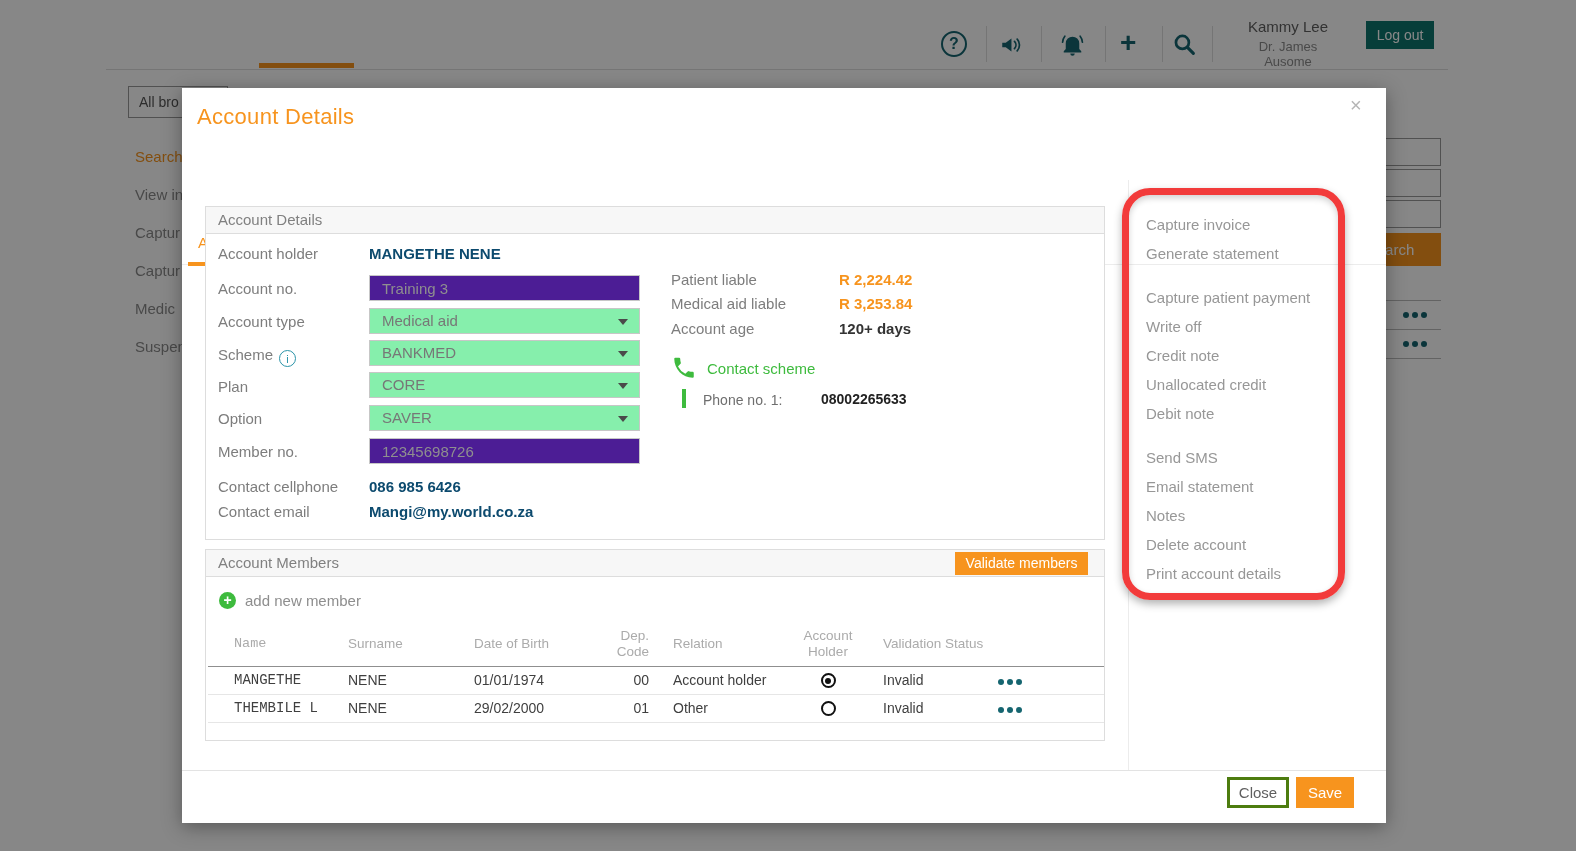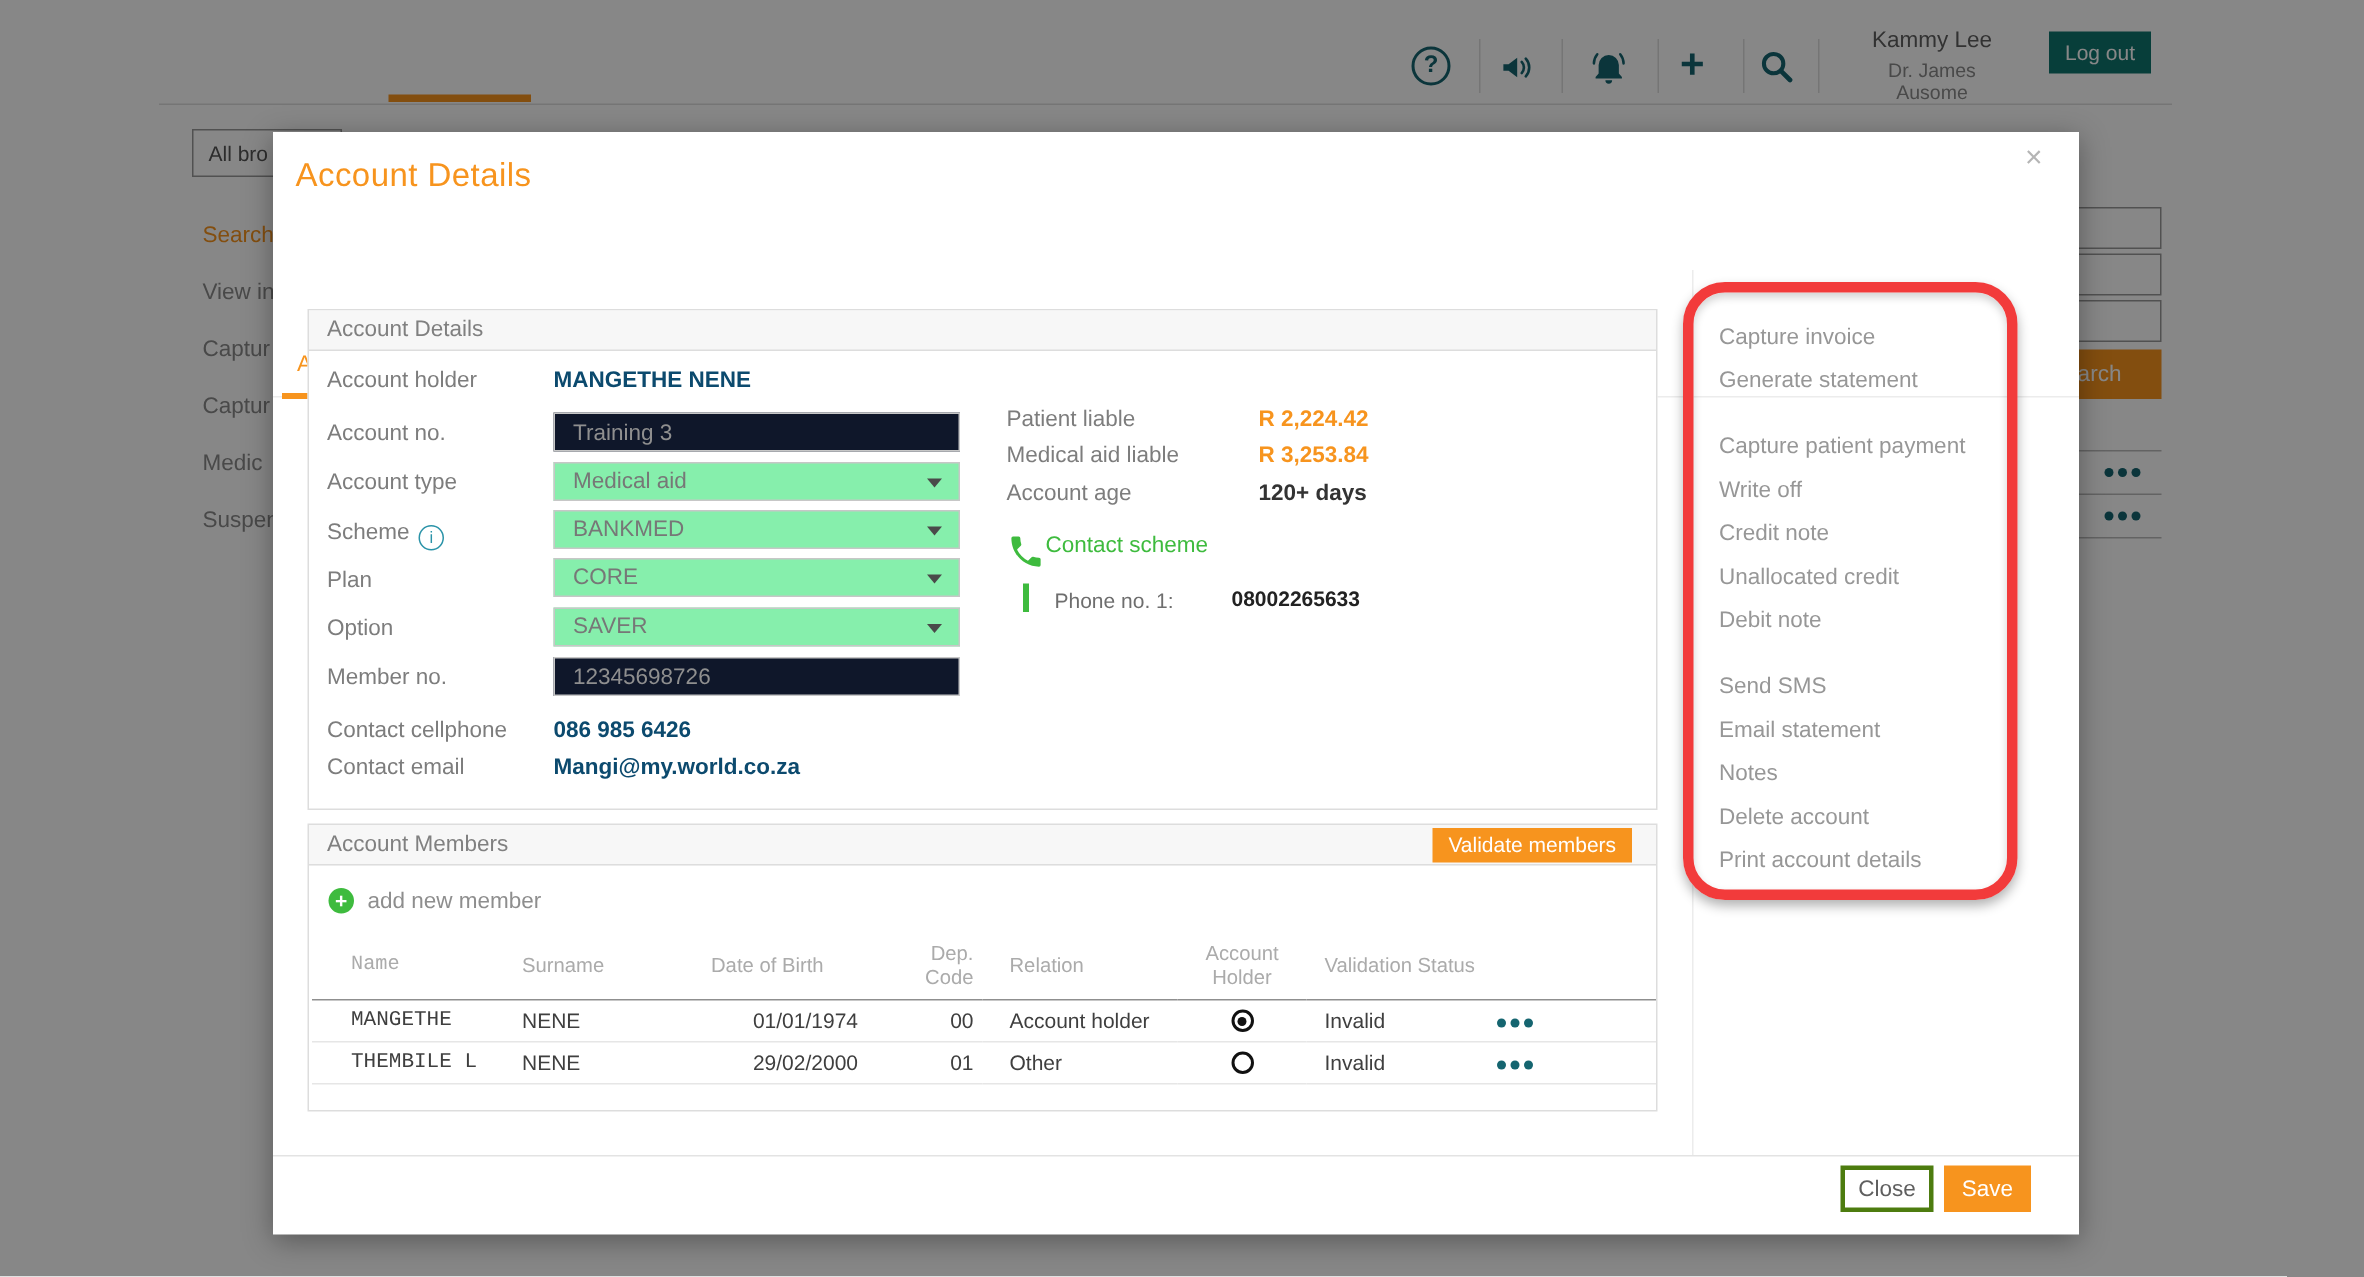--- a/index.html
+++ b/index.html
@@ -57,51 +57,51 @@
 
   
   .panel { position:absolute; left:23px; width:900px; border:1px solid #ddd; background:#fff; }
   .panel-hdr { height:27px; background:#f7f7f7; border-bottom:1px solid #ddd; font-size:15px; color:#808080;
                line-height:26px; padding:0 16px 0 12px; display:flex; justify-content:space-between; align-items:center; }
   .panel-details { top:118px; height:334px; }
   .panel-members { top:461px; height:192px; }
 
   .fld-label { position:absolute; font-size:15px; color:#7d7d7d; }
   .fld-value-bold { position:absolute; font-size:15px; color:#0c4a6e; font-weight:bold; }
-  .txt-input { position:absolute; left:163px; width:271px; height:26px; border:1px solid #c7c7c7; background:#0f172a;
+  .txt-input { position:absolute; left:163px; width:271px; height:26px; border:1px solid #c7c7c7; background:#4c1d95;
                font-size:15px; color:#8f8f8f; padding:0 12px; font-family:"Liberation Sans",sans-serif; }
   .sel { position:absolute; left:163px; width:271px; height:26px; border:1px solid #c7c7c7; background:#86efac;
          font-size:15px; color:#777; line-height:24px; padding-left:12px; cursor:pointer; }
   .sel::after { content:""; position:absolute; right:11px; top:10px; border-left:5px solid transparent;
                 border-right:5px solid transparent; border-top:6px solid #4a4a4a; }
   .info-icon { display:inline-block; width:17px; height:17px; border:1px solid #2a93a8; border-radius:50%;
                color:#2a93a8; font-size:11px; text-align:center; line-height:16px; vertical-align:-3px; margin-left:6px;
                font-style:normal; cursor:pointer; }
   .sum-label { position:absolute; font-size:15px; color:#7d7d7d; }
   .sum-val-orange { position:absolute; font-size:15px; font-weight:bold; color:#F7941E; }
   .sum-val-dark { position:absolute; font-size:15px; font-weight:bold; color:#333; }
-  .contact-scheme { position:absolute; left:465px; top:148px; display:flex; align-items:flex-start; 
+  .contact-scheme { position:absolute; left:465px; top:148px; display:flex; align-items:center; gap:10px;
                     color:#3EBB3E; font-size:15px; cursor:pointer; }
   .phone-bar { position:absolute; left:476px; top:182px; width:4px; height:19px; background:#3EBB3E; }
   .phone-label { position:absolute; left:497px; top:185px; font-size:14px; color:#6e6e6e; }
   .phone-value { position:absolute; left:615px; top:184px; font-size:14px; font-weight:bold; color:#222; }
 
   .validate-btn { width:133px; height:23px; background:#F7941E; border:none; color:#fff; font-size:14px; cursor:pointer; }
   .add-member { position:absolute; left:13px; top:42px; display:flex; align-items:center; gap:9px;
                 font-size:15px; color:#8e8e8e; cursor:pointer; }
   .add-circle { width:17px; height:17px; border-radius:50%; background:#3EBB3E; color:#fff; font-size:14px;
                 line-height:16px; text-align:center; font-weight:bold; }
 
   table.members { position:absolute; left:2px; top:72px; width:896px; border-collapse:collapse; table-layout:fixed; }
   table.members th { font-size:13.5px; font-weight:normal; color:#ababab; text-align:left; vertical-align:middle;
                      border-bottom:1px solid #8f8f8f; height:44px; line-height:16px; }
   table.members td { font-size:14px; color:#3f3f3f; border-bottom:1px solid #e6e6e6; height:28px; }
   .c-name   { width:140px; padding-left:26px !important;font-family:Liberation Mono, monospace; }
   .c-sur    { width:126px; }
-  .c-dob    { width:126px;text-align:center; }
+  .c-dob    { width:126px; }
   .c-dep    { width:55px;  text-align:right !important; padding-right:6px !important; }
   .c-rel    { width:130px; padding-left:18px !important; }
   .c-hold   { width:86px;  text-align:center !important; }
   .c-val    { width:115px; padding-left:12px !important; }
   .c-act    { width:auto;  padding-left:12px !important; }
   .invalid { color:#EE4A2B; }
   .radio { display:inline-block; width:15px; height:15px; border:2px solid #111; border-radius:50%; position:relative;
            vertical-align:middle; cursor:pointer; }
   .radio[data-state="selected"]::after { content:""; position:absolute; left:2.5px; top:2.5px; width:6px; height:6px;
            border-radius:50%; background:#111; }

